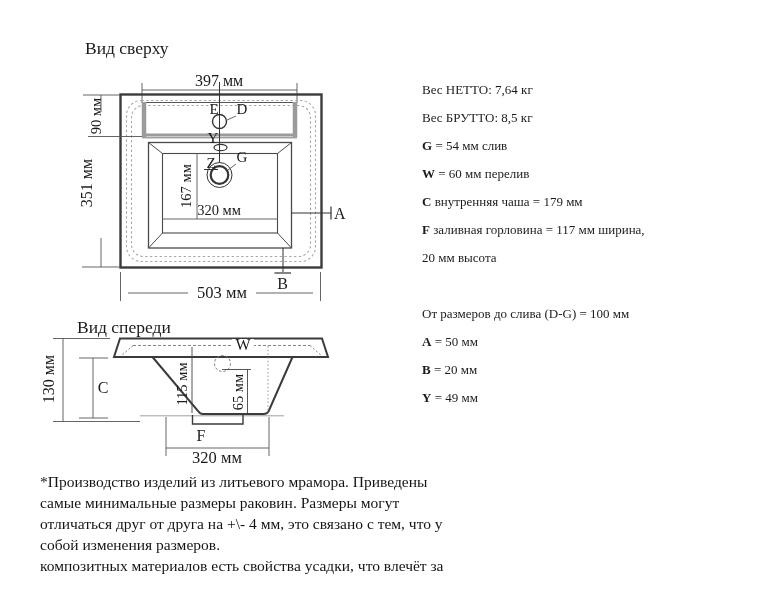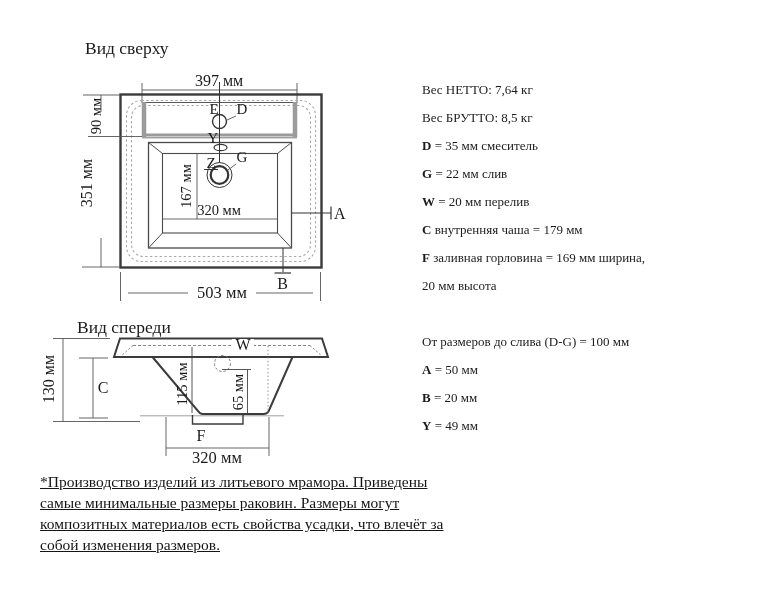--- a/index.html
+++ b/index.html
@@ -12,21 +12,21 @@
   .right-panel{
     position:absolute;left:422px;top:76px;width:340px;
     font-size:13px;color:#1c1c1c;
   }
   .spec-line{height:28px;line-height:28px;white-space:pre;}
   .spec-line b{font-weight:bold;}
   .footnote{
     position:absolute;left:40px;top:471px;width:400px;
     font-size:15.5px;color:#151515;
   }
-  .footnote div{height:21px;line-height:21px;white-space:pre;text-decoration:underline;}
+  .footnote div{height:21px;line-height:21px;white-space:pre;}
 </style>
 </head>
 <body>
 
 <div class="canvas">
 
   <svg class="drawing" width="420" height="600" viewBox="0 0 420 600">
 
     <g>
       <text x="85" y="54" font-size="17.5">Вид сверху</text>
@@ -170,33 +170,33 @@
         <line x1="269" y1="417" x2="269" y2="456"></line>
         <line x1="166" y1="448" x2="269" y2="448"></line>
       </g>
       <text x="217" y="463" font-size="16.5" text-anchor="middle">320 мм</text>
     </g>
   </svg>
 
   <div class="right-panel">
     <div class="spec-line"><b></b><span>Вес НЕТТО: 7,64 кг</span></div>
     <div class="spec-line"><b></b><span>Вес БРУТТО: 8,5 кг</span></div>
-    <div class="spec-line"><b>D</b><span> = 35 мм смеситель</span></div>
-    <div class="spec-line"><b>G</b><span> = 22 мм слив</span></div>
-    <div class="spec-line"><b>W</b><span> = 20 мм перелив</span></div>
+    <div class="spec-line"><b>G</b><span> = 54 мм слив</span></div>
+    <div class="spec-line"><b>W</b><span> = 60 мм перелив</span></div>
     <div class="spec-line"><b>C</b><span> внутренняя чаша = 179 мм</span></div>
-    <div class="spec-line"><b>F</b><span> заливная горловина = 169 мм ширина,</span></div>
+    <div class="spec-line"><b>F</b><span> заливная горловина = 117 мм ширина,</span></div>
     <div class="spec-line"><b></b><span>20 мм высота</span></div>
     <div class="spec-line"><b></b><span></span></div>
     <div class="spec-line"><b></b><span>От размеров до слива (D-G) = 100 мм</span></div>
     <div class="spec-line"><b>A</b><span> = 50 мм</span></div>
     <div class="spec-line"><b>B</b><span> = 20 мм</span></div>
     <div class="spec-line"><b>Y</b><span> = 49 мм</span></div>
   </div>
 
   <div class="footnote">
     <div>*Производство изделий из литьевого мрамора. Приведены</div>
     <div>самые минимальные размеры раковин. Размеры могут</div>
+    <div>отличаться друг от друга на +\- 4 мм, это связано с тем, что у</div>
+    <div>собой изменения размеров.</div>
     <div>композитных материалов есть свойства усадки, что влечёт за</div>
-    <div>собой изменения размеров.</div>
   </div>
 
 </div>
 
 </body></html>

